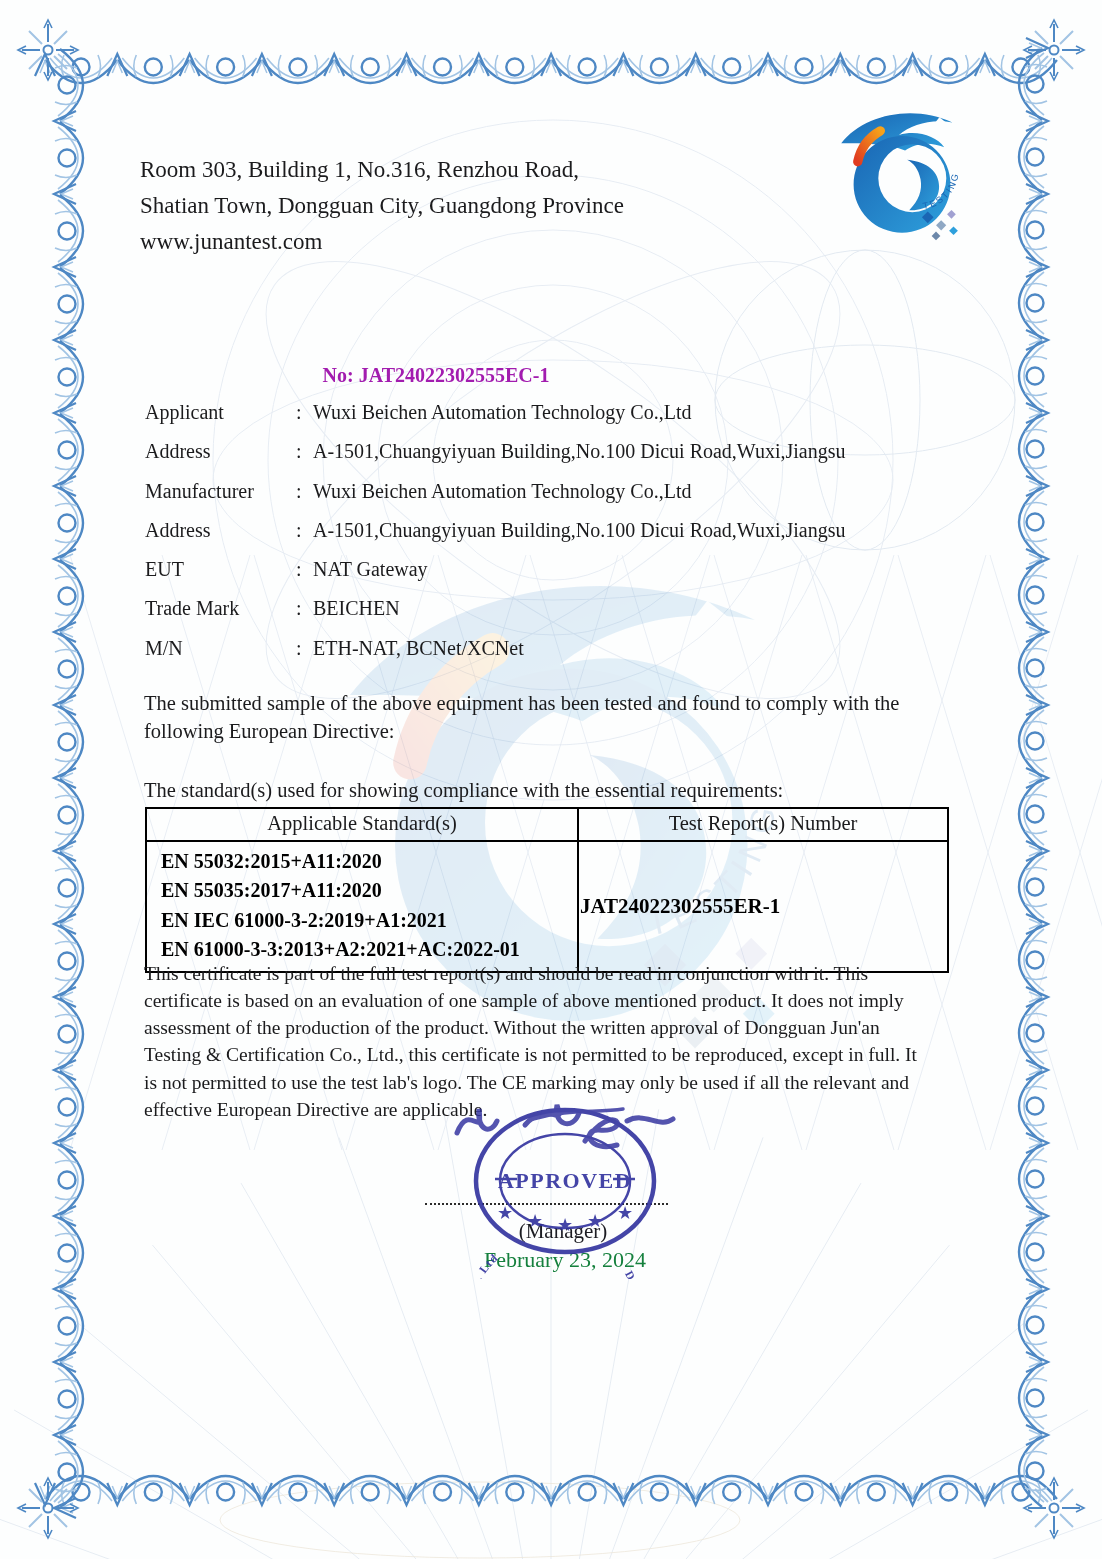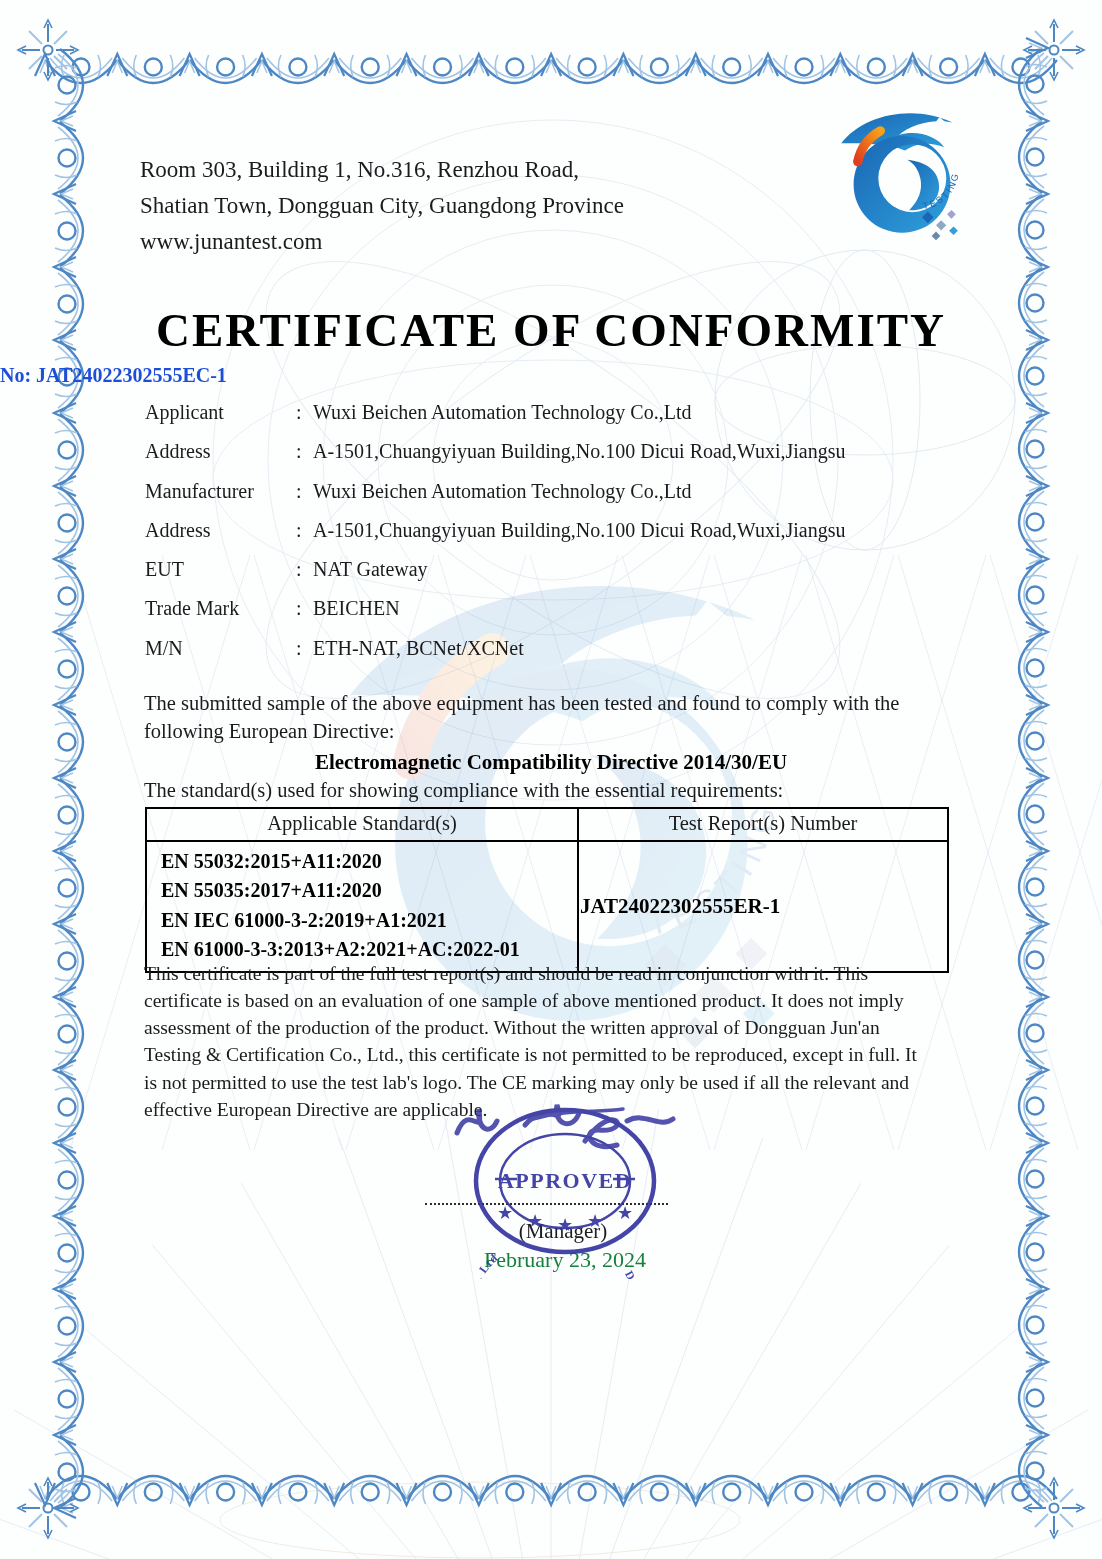--- a/index.html
+++ b/index.html
@@ -12,21 +12,21 @@
     color:#1b1b1d;
   }
   .abs{position:absolute;}
   svg{display:block;}
   #deco{position:absolute;left:0;top:0;z-index:0;}
   .content{position:absolute;left:0;top:17px;width:100%;height:100%;z-index:2;}
 
   .addr{left:140px;top:135px;font-size:23px;line-height:36px;white-space:nowrap;}
   .title{left:0;top:286px;width:1102px;text-align:center;font-size:47px;font-weight:bold;
          letter-spacing:2px;color:#000;white-space:nowrap;}
-  .certno{left:0;top:347px;width:872px;text-align:left;font-size:20px;font-weight:bold;color:#1d4ed8;}
+  .certno{left:0;top:347px;width:872px;text-align:center;font-size:20px;font-weight:bold;color:#a21caf;}
 
   .frow{left:145px;height:30px;font-size:20px;white-space:nowrap;}
   .frow .lbl{display:inline-block;width:151px;}
   .frow .col{display:inline-block;width:17px;}
   .frow .val{display:inline-block;}
 
   .stline{left:144px;font-size:20.5px;white-space:nowrap;}
   .directive{left:0;top:733px;width:1102px;text-align:center;font-size:21px;font-weight:bold;color:#000;}
 
   .stdtable{left:145px;top:790px;width:804px;border:2px solid #000;border-collapse:collapse;
@@ -238,21 +238,20 @@
   </svg>
 
   <div class="content">
 
     <div class="abs addr">
       <div>Room 303, Building 1, No.316, Renzhou Road,</div>
       <div>Shatian Town, Dongguan City, Guangdong Province</div>
       <div>www.junantest.com</div>
     </div>
 
-    <div class="abs title">CERTIFICATE OF CONFORMITY</div>
     <div class="abs certno">No: JAT24022302555EC-1</div>
 
     
     <div class="abs frow" style="top:384px">
       <span class="lbl">Applicant</span><span class="col">:</span><span class="val">Wuxi Beichen Automation Technology Co.,Ltd</span>
     </div>
     <div class="abs frow" style="top:423px">
       <span class="lbl">Address</span><span class="col">:</span><span class="val">A-1501,Chuangyiyuan Building,No.100 Dicui Road,Wuxi,Jiangsu</span>
     </div>
     <div class="abs frow" style="top:463px">
@@ -267,21 +266,20 @@
     <div class="abs frow" style="top:580px">
       <span class="lbl">Trade Mark</span><span class="col">:</span><span class="val">BEICHEN</span>
     </div>
     <div class="abs frow" style="top:620px">
       <span class="lbl">M/N</span><span class="col">:</span><span class="val">ETH-NAT, BCNet/XCNet</span>
     </div>
 
     
     <div class="abs stline" style="top:675px">The submitted sample of the above equipment has been tested and found to comply with the</div>
     <div class="abs stline" style="top:703px">following European Directive:</div>
-    <div class="abs directive">Electromagnetic Compatibility Directive 2014/30/EU</div>
     <div class="abs stline" style="top:762px">The standard(s) used for showing compliance with the essential requirements:</div>
 
     
     <table class="abs stdtable">
       <tbody>
           <tr>
         <th class="c1">Applicable Standard(s)</th>
         <th>Test Report(s) Number</th>
       </tr>
       <tr>

